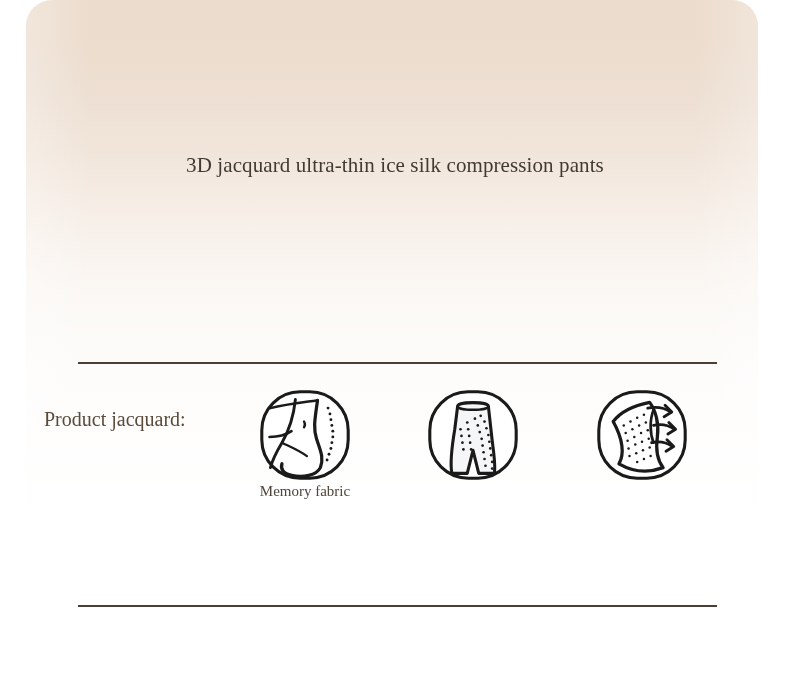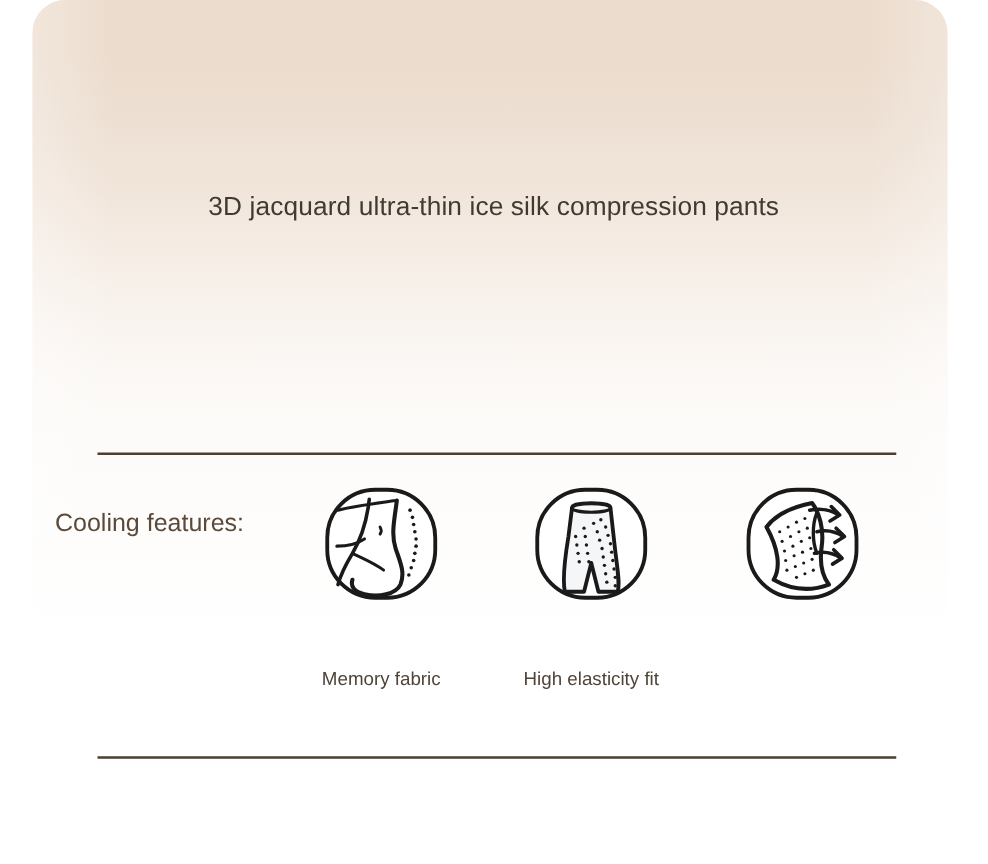--- a/index.html
+++ b/index.html
@@ -12,20 +12,21 @@
     height: 691px;
     overflow: hidden;
     font-family: "Liberation Sans", sans-serif;
   }
 
   #banner {
     position: relative;
     width: 790px;
     height: 691px;
     background: #ffffff;
+    font-family: Liberation Serif, serif;
   }
 
   
   #panel {
     position: absolute;
     left: 26px;
     top: 0px;
     width: 732px;
     height: 691px;
     border-top-left-radius: 26px;
@@ -109,41 +110,40 @@
   #feature-1 { left: 398px; }
   #feature-2 { left: 567px; }
 
   .feature-icon {
     width: 96px;
     height: 96px;
     margin: 0 auto;
     display: block;
   }
   .feature-caption {
-    margin-top: 52px;
     color: #4f443a;
     font-size: 15px;
     white-space: nowrap;
   }
 </style>
 </head>
 <body>
 
 <div id="banner">
 
   <div id="panel"></div>
   <div id="panel-sheen"></div>
 
   <div id="headline">
     <span class="line">3D jacquard ultra-thin ice silk compression pants</span>
   </div>
 
   <div class="rule" id="rule-top"></div>
 
-  <div id="features-label">Cooling features:</div>
+  <div id="features-label">Product jacquard:</div>
 
   <div class="feature" id="feature-0">
     <svg class="feature-icon" viewBox="0 0 100 100">
       <rect x="5" y="5" width="90" height="90" rx="40" ry="40" fill="#ffffff" stroke="#1a1a1a" stroke-width="3.2"></rect>
       <path d="M14 22 C30 18, 48 16, 62 14" fill="none" stroke="#1a1a1a" stroke-width="2.6" stroke-linecap="round"></path>
       <path d="M40 13 C38 32, 33 46, 26 58 C20 68, 16 76, 14 84" fill="none" stroke="#1a1a1a" stroke-width="3" stroke-linecap="round"></path>
       <path d="M63 14 C61 30, 58 42, 62 54 C66 66, 70 74, 66 84 C62 92, 48 95, 36 92 C28 90, 24 86, 26 80" fill="none" stroke="#1a1a1a" stroke-width="3.4" stroke-linecap="round" stroke-linejoin="round"></path>
       <path d="M13 52 C22 52, 30 50, 36 46" fill="none" stroke="#1a1a1a" stroke-width="2.6" stroke-linecap="round"></path>
       <path d="M26 58 C34 62, 44 66, 52 72" fill="none" stroke="#1a1a1a" stroke-width="2.4" stroke-linecap="round"></path>
       <path d="M49 36 q2 3 0 6" fill="none" stroke="#1a1a1a" stroke-width="2.4" stroke-linecap="round"></path>
@@ -190,21 +190,20 @@
           <circle cx="45" cy="44" r="1.4"></circle>
         <circle cx="46" cy="51" r="1.4"></circle>
           <circle cx="47" cy="58" r="1.4"></circle>
         <circle cx="48" cy="65" r="1.4"></circle>
         <circle cx="37" cy="44" r="1.4"></circle>
           <circle cx="38" cy="51" r="1.4"></circle>
         <circle cx="39" cy="58" r="1.4"></circle>
           <circle cx="40" cy="65" r="1.4"></circle>
       </g>
     </svg>
-    <div class="feature-caption">High elasticity fit</div>
   </div>
 
   <div class="feature" id="feature-2">
     <svg class="feature-icon" viewBox="0 0 100 100">
       <rect x="5" y="5" width="90" height="90" rx="40" ry="40" fill="#ffffff" stroke="#1a1a1a" stroke-width="3.2"></rect>
       <path d="M20 36 C26 28, 38 20, 58 16 C64 24, 68 38, 66 52 C64 66, 66 76, 72 84
                C56 90, 40 88, 26 80 C32 70, 30 54, 20 36 Z" fill="#ffffff" stroke="#1a1a1a" stroke-width="3.4" stroke-linejoin="round"></path>
       <g fill="#1a1a1a">
         <circle cx="31" cy="40" r="1.3"></circle>
           <circle cx="38" cy="36" r="1.3"></circle>

